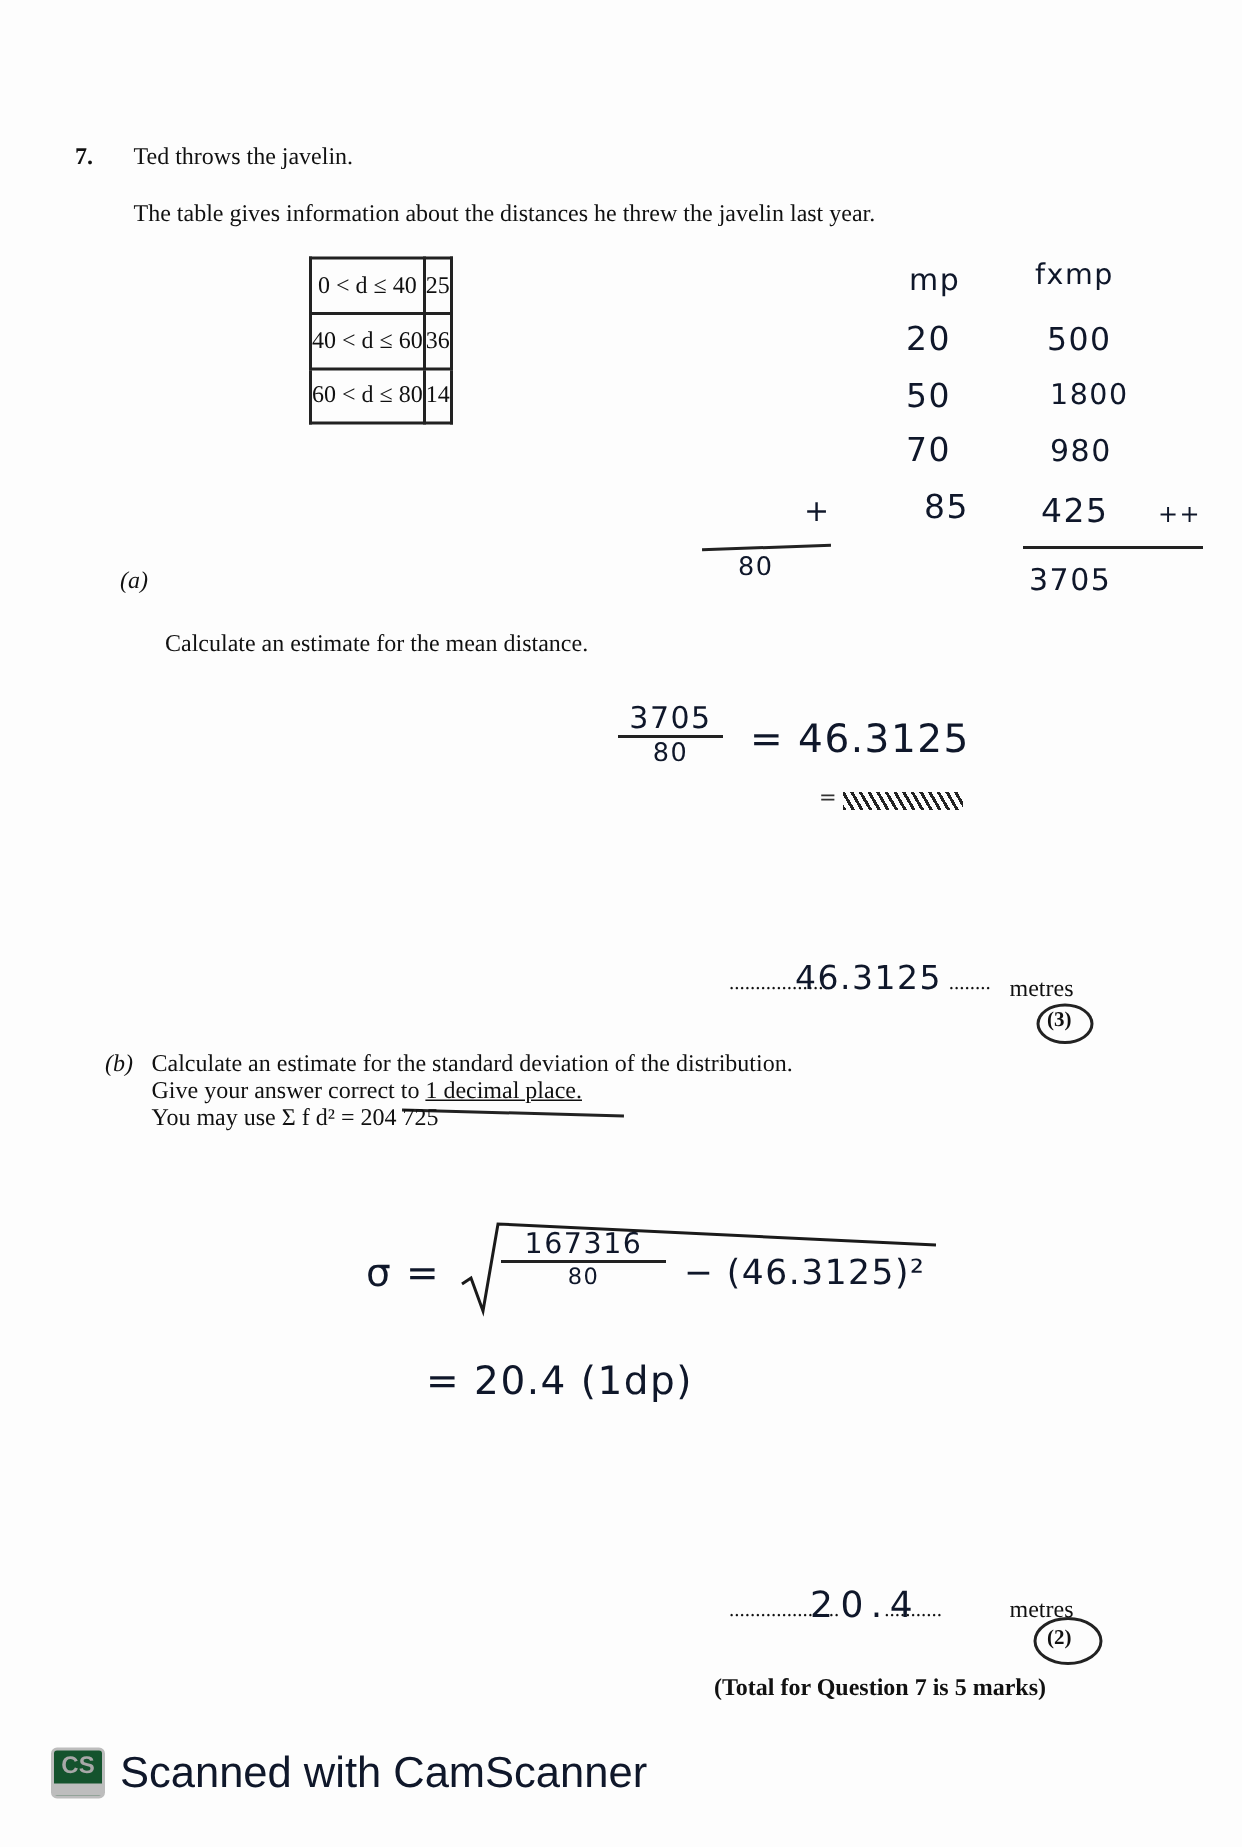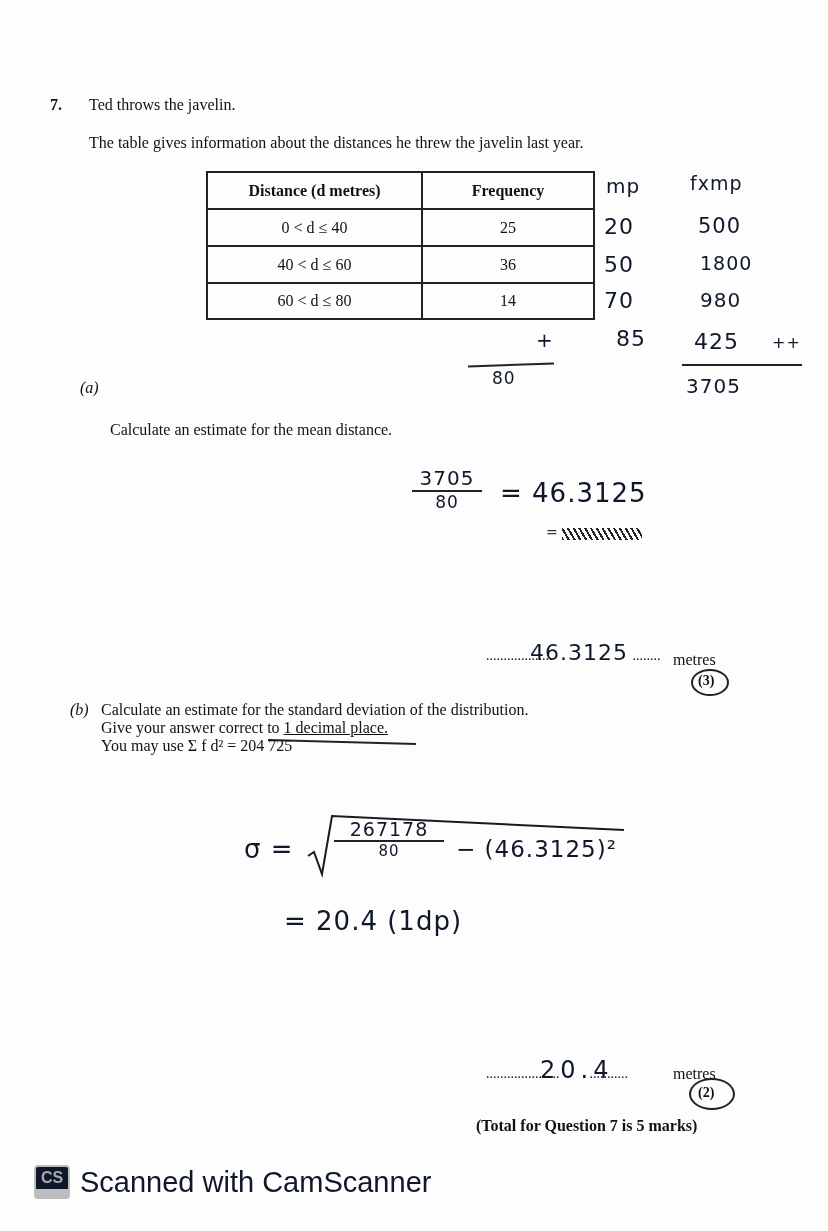--- a/index.html
+++ b/index.html
@@ -23,39 +23,35 @@
 
     .hline { position: absolute; height: 2px; background: #222; }
     .circle { position: absolute; border: 2px solid #222; border-radius: 50%; }
     .dots { letter-spacing: 0; }
 
     .frac { position: absolute; text-align: center; }
     .frac .num, .frac .den { display: block; }
     .frac .bar { display: block; height: 2px; background: #222; }
     .footer-logo {
       position: absolute; left: 34px; top: 1165px; width: 36px; height: 34px;
-      border: 2px solid #bdbdbd; border-radius: 4px; background: #0f172a;
+      border: 2px solid #bdbdbd; border-radius: 4px; background: #14532d;
     }
     .footer-logo .bottom { position: absolute; left: 0; right: 0; bottom: 0; height: 8px; background: #bdbdbd; }
     .footer-logo .cs { position: absolute; left: 0; right: 0; top: 2px; text-align: center; font-family: "Liberation Sans", sans-serif; font-size: 16px; color: #a8a8a8; font-weight: bold; }
     .footer-text { position: absolute; left: 80px; top: 1166px; font-family: "Liberation Sans", sans-serif; font-size: 29px; color: #0f172a; }
   </style>
 </head>
 <body>
 
 <div class="abs print bold" style="left:50px; top:96px;">7.</div>
 <div class="abs print" style="left:89px; top:96px;">Ted throws the javelin.</div>
 <div class="abs print" style="left:89px; top:134px;">The table gives information about the distances he threw the javelin last year.</div>
 
 <table class="freq-table">
   <tbody>
-      <tr>
-    <th class="c1"><span>Distance (d metres)</span></th>
-    <th class="c2"><span>Frequency</span></th>
-  </tr>
   <tr>
     <td>0 &lt; d ≤ 40</td>
     <td>25</td>
   </tr>
   <tr>
     <td>40 &lt; d ≤ 60</td>
     <td>36</td>
   </tr>
   <tr>
     <td>60 &lt; d ≤ 80</td>
@@ -112,21 +108,21 @@
   <span>Give your answer correct to </span><span style="text-decoration: underline;">1 decimal place.</span>
 </div>
 <div class="hline" style="left:268px; top:741px; width:148px; height:1.5px; transform:rotate(1.5deg);"></div>
 <div class="abs print" style="left:101px; top:737px;">You may use Σ f d² = 204 725</div>
 
 <div class="abs hand" style="left:244px; top:834px; font-size:26px;">σ =</div>
 <svg class="abs" style="left:306px; top:808px;" width="320" height="70">
   <path d="M2 48 L8 44 L16 66 L26 8 L318 22" stroke="#1a1a1a" stroke-width="2" fill="none"></path>
 </svg>
 <div class="frac" style="left:334px; top:818px; width:110px;">
-  <span class="num hand" style="font-size:19px;">267178</span>
+  <span class="num hand" style="font-size:19px;">167316</span>
   <span class="bar"></span>
   <span class="den hand" style="font-size:15px;">80</span>
 </div>
 <div class="abs hand" style="left:456px; top:836px; font-size:23px;">− (46.3125)²</div>
 <div class="abs hand" style="left:284px; top:906px; font-size:26px;">= 20.4 (1dp)</div>
 
 <div class="abs print" style="left:486px; top:1066px; font-size:14px;">
   <span class="dots">.....................</span><span class="dots" style="position:relative; left:30px;">...........</span>
 </div>
 <div class="abs hand" style="left:540px; top:1056px; font-size:24px; letter-spacing:5px;">20.4</div>

